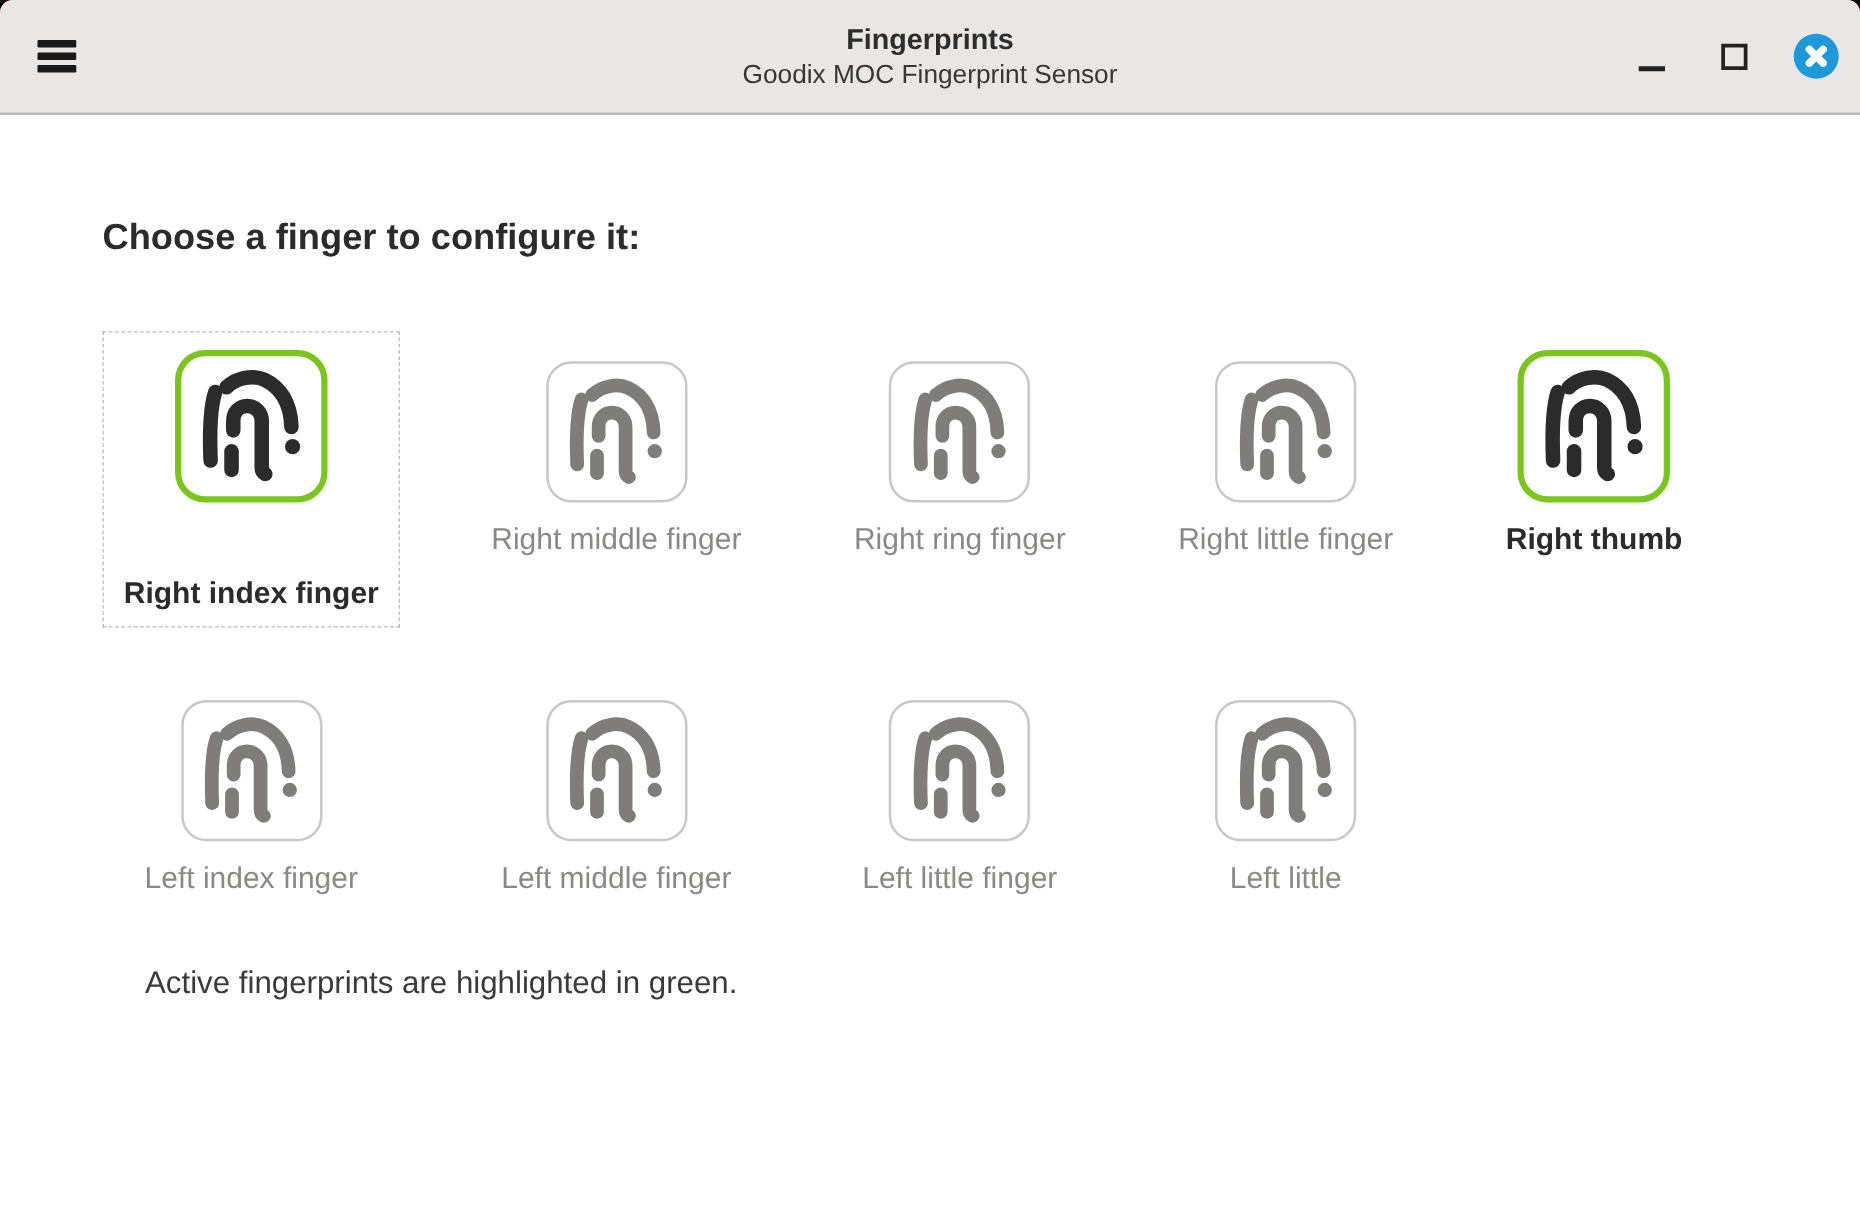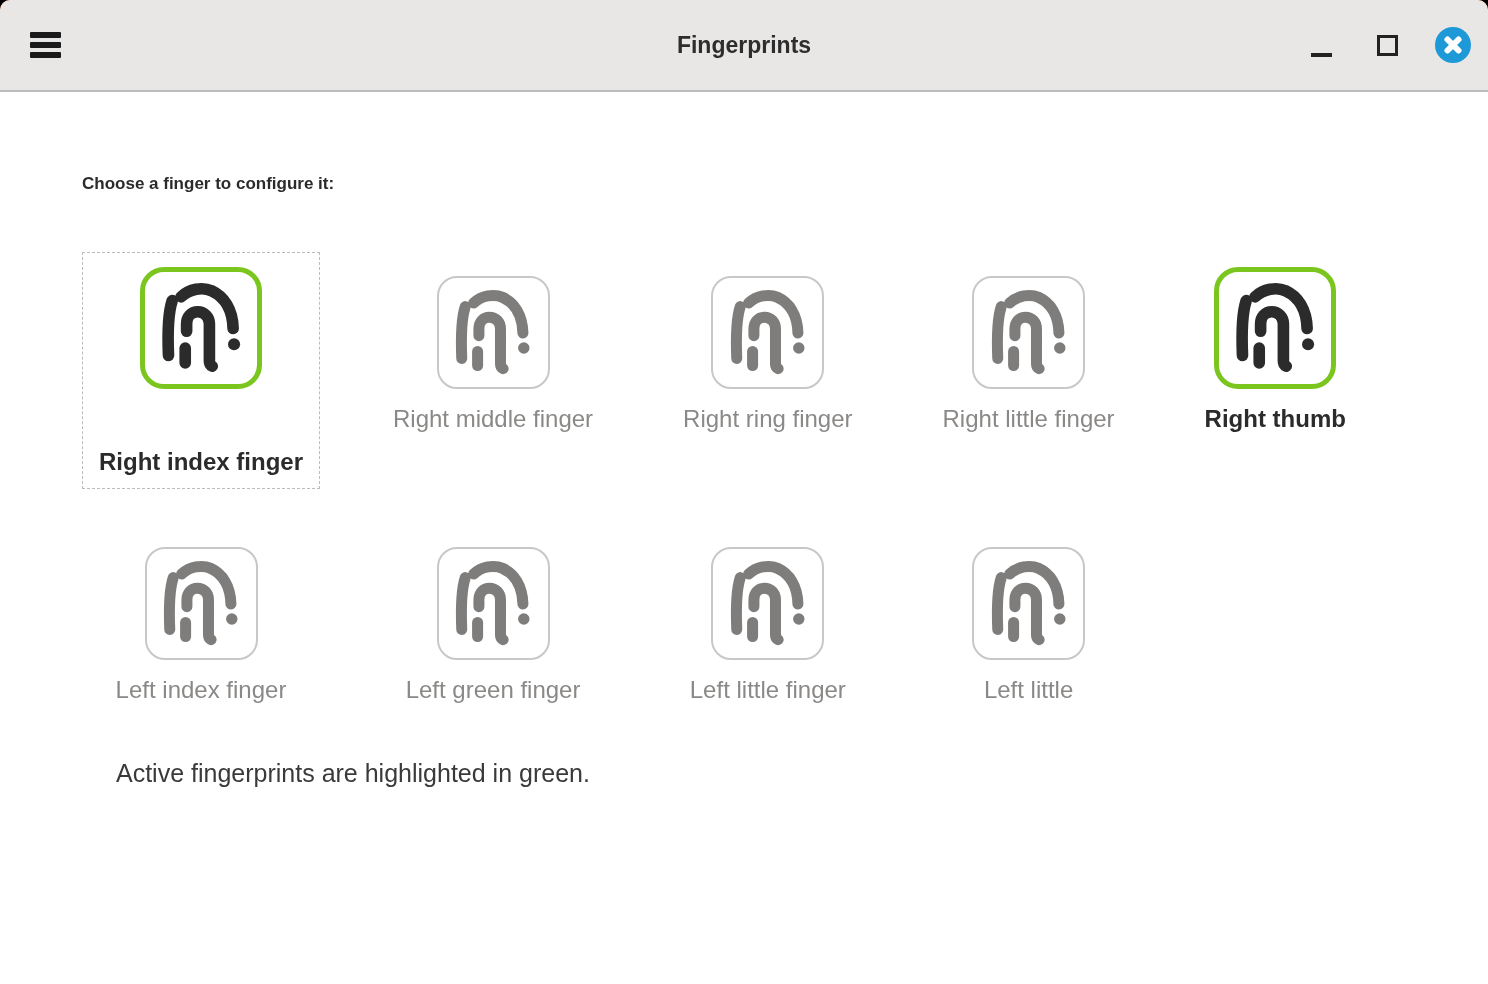--- a/index.html
+++ b/index.html
@@ -33,21 +33,21 @@
   .ctrl-btn { background:transparent; border:none; cursor:pointer; width:36px; height:60px;
     display:flex; align-items:center; justify-content:center; }
   .min-glyph { width:21px; height:4px; background:#222; margin-top:20px; }
   .max-glyph { width:21px; height:21px; border:3px solid #222; background:transparent; }
   .close-btn {
     width:36px; height:36px; border-radius:50%; background:#1d99d8;
     border:none; cursor:pointer; display:flex; align-items:center; justify-content:center;
   }
   
   .content { flex:1; background:#fff; }
-  .heading { margin:82px 0 0 82px; font-size:17px; font-weight:bold; color:#2b2b2b; }
+  .heading { margin:82px 0 0 82px; font-size:29px; font-weight:bold; color:#2b2b2b; }
   .finger-grid {
     display:grid; grid-template-columns:repeat(5, max-content);
     column-gap:56px; row-gap:34px; margin:58px 0 0 82px;
   }
   .finger-cell {
     display:flex; flex-direction:column; align-items:center;
     padding:12px 16px; background:transparent; border:1px dashed transparent;
     cursor:pointer;
   }
   .finger-cell.focused { border-color:#bdbbb9;gap:43px; }
@@ -86,20 +86,21 @@
 <div class="window">
 
   <div class="headerbar">
     <button class="menu-button">
       <span class="bar"></span>
       <span class="bar"></span>
       <span class="bar"></span>
     </button>
     <div class="title-block">
       <div class="title">Fingerprints</div>
+      <div class="subtitle">Goodix MOC Fingerprint Sensor</div>
     </div>
     <div class="controls">
       <button class="ctrl-btn">
         <span class="min-glyph"></span>
       </button>
       <button class="ctrl-btn">
         <span class="max-glyph"></span>
       </button>
       <button class="close-btn">
         <svg width="32" height="32" viewBox="0 0 32 32">
@@ -184,21 +185,21 @@
       </button>
 
       <button class="finger-cell">
         <span class="icon-wrap">
             <span class="fp-tile">
               <svg>
                 <use href="#fp-glyph"></use>
               </svg>
             </span>
           </span>
-        <span class="finger-label">Left green finger</span>
+        <span class="finger-label">Left middle finger</span>
       </button>
 
 
       <button class="finger-cell">
         <span class="icon-wrap">
             <span class="fp-tile">
               <svg>
                 <use href="#fp-glyph"></use>
               </svg>
             </span>

